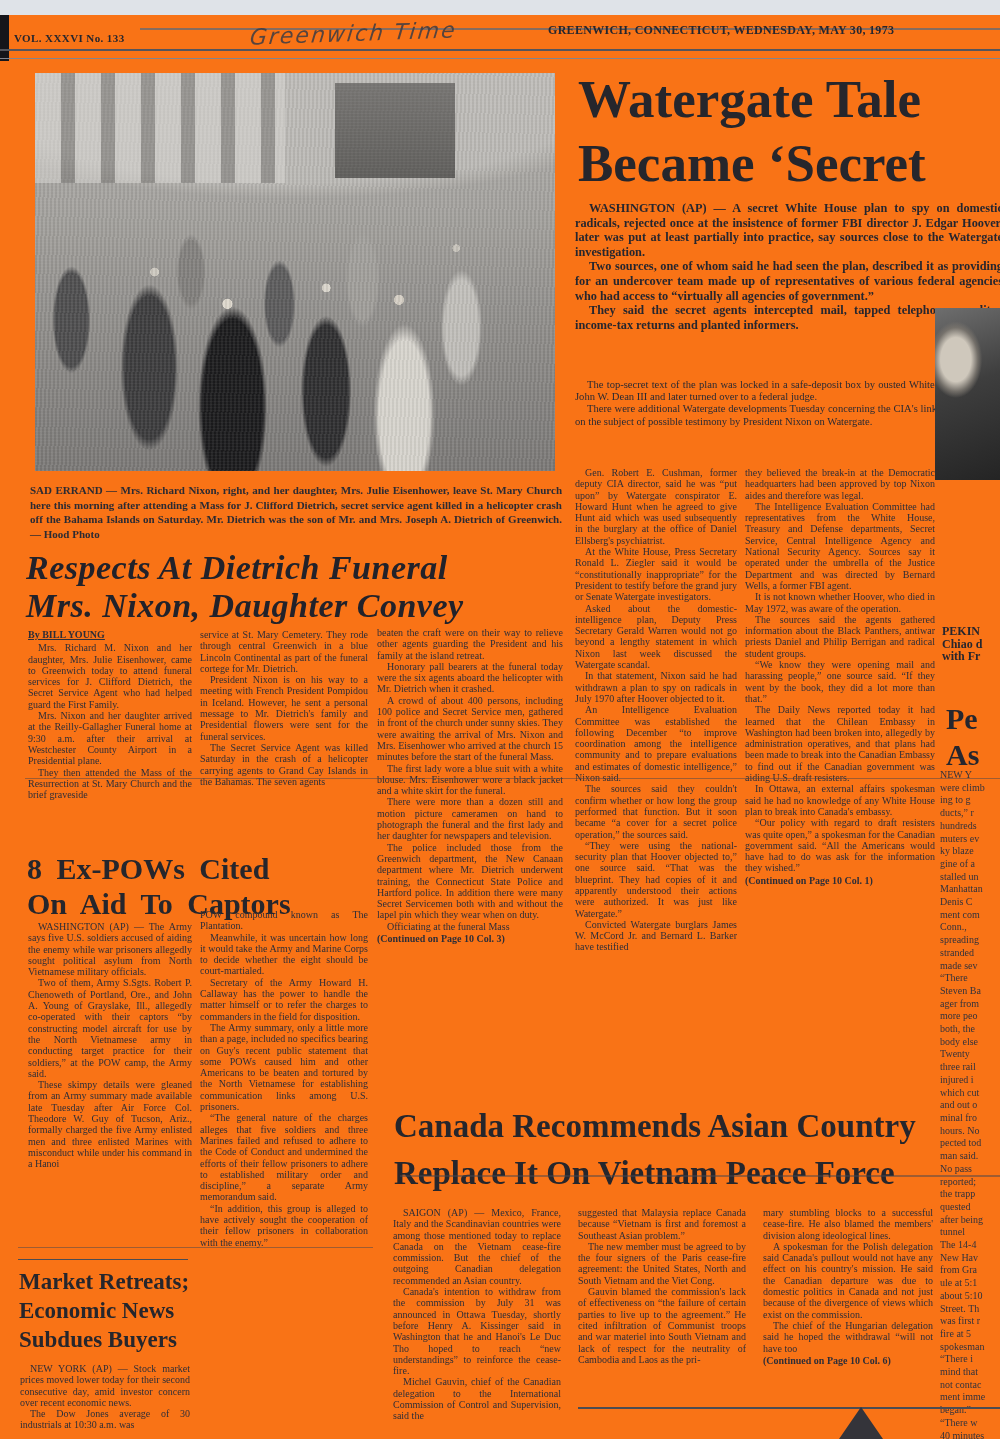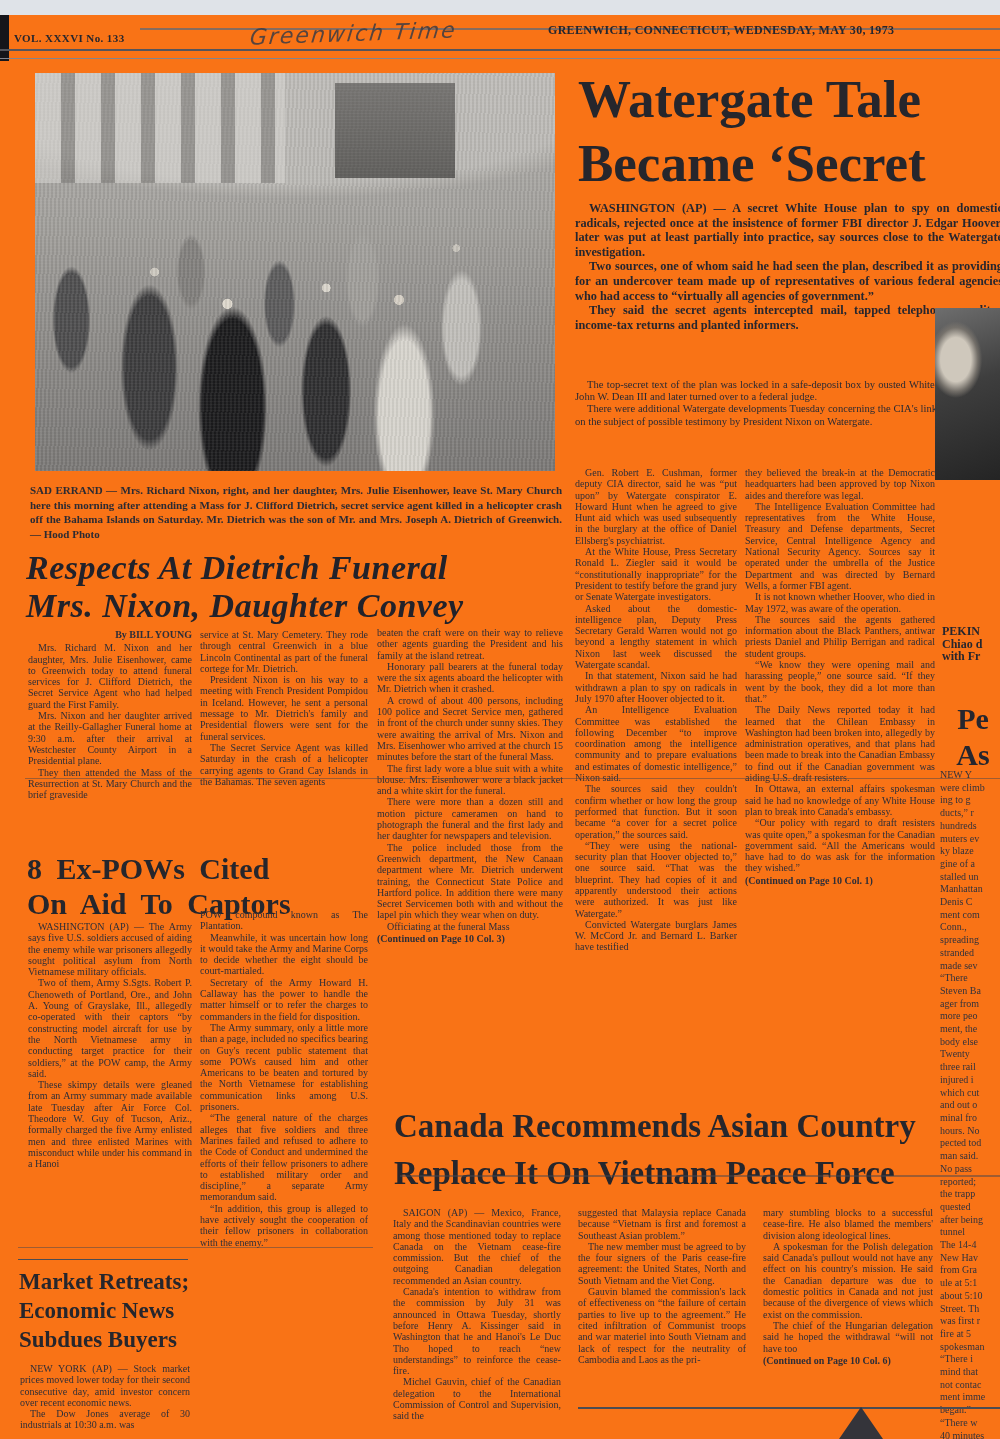--- a/index.html
+++ b/index.html
@@ -49,39 +49,39 @@
   }
   .ph-door{left:300px;top:10px;width:120px;height:95px;background:linear-gradient(180deg,#5a5856,#3b3a38);opacity:.7;}
   .ph-grain{left:0;top:0;width:100%;height:100%;
     background:repeating-linear-gradient(0deg, rgba(255,255,255,.04) 0 1px, transparent 1px 3px);
   }
   
   .caption{left:30px;top:468px;width:532px;font-size:11px;font-weight:bold;line-height:14.6px;text-align:justify;color:#2b2b33;font-family:Liberation Serif, serif;}
   .col{line-height:11.3px;font-size:10px;text-align:justify;color:#2e2e38;overflow:hidden;}
   .col p{margin:0;text-indent:10px;}
   .cont p:first-child{text-indent:0;}
-  .byline{text-align:right;font-weight:bold;font-size:10px;margin-bottom:2px;}
+  .byline{text-align:left;font-weight:bold;font-size:10px;margin-bottom:2px;text-decoration:underline;}
   .continued{font-weight:bold;text-indent:0;margin-top:1px;}
   
   .nixon-hl{left:26px;top:534px;width:545px;font-size:34px;font-weight:bold;font-style:italic;line-height:38px;letter-spacing:.5px;color:#22222a;}
   .pow-hl{left:27px;top:836px;width:350px;font-size:30px;font-weight:bold;line-height:35px;word-spacing:7px;color:#26262c;}
   .market-hl{left:19px;top:1252px;width:180px;font-size:23px;font-weight:bold;line-height:29px;color:#26262c;}
   .wg-hl{left:578px;top:52px;width:430px;font-size:53px;font-weight:bold;line-height:64px;white-space:nowrap;color:#26262c;}
   .canada-hl{left:394px;top:1088px;width:610px;font-size:33px;font-weight:bold;line-height:47px;white-space:nowrap;color:#26262c;}
   .lead-bold{font-size:12.3px;line-height:14.6px;font-weight:bold;text-align:justify;color:#26262e;}
   .lead-bold p{margin:0;text-indent:14px;}
   .lead-small{font-size:10.6px;line-height:12.2px;text-align:justify;color:#2a2a33;}
   .lead-small p{margin:0;text-indent:12px;}
   
   .side-photo{left:935px;top:293px;width:65px;height:172px;
     background:radial-gradient(ellipse 40px 58px at 32% 30%, #cfc8bc 0 38%, rgba(122,117,110,.85) 55%, transparent 66%),
                linear-gradient(160deg,#6e6e6e 0%,#3e3e3e 45%,#242424 100%);
   }
   .brief{left:942px;top:610px;width:58px;font-size:12px;font-weight:bold;line-height:12.5px;white-space:nowrap;overflow:hidden;}
-  .frag-hl{left:946px;top:686px;width:54px;font-size:30px;font-weight:bold;line-height:36px;overflow:hidden;text-align:center;}
+  .frag-hl{left:946px;top:686px;width:54px;font-size:30px;font-weight:bold;line-height:36px;overflow:hidden;}
   .frags{left:940px;top:754px;width:60px;font-size:10px;line-height:12.7px;white-space:nowrap;overflow:hidden;color:#32323c;}
   
   .rule{background:#4c4c52;}
   .artifact{background:rgba(70,70,78,.5);}
   .triangle{left:828px;top:1392px;width:0;height:0;border-left:33px solid transparent;border-right:33px solid transparent;border-bottom:48px solid #34343a;}
 </style>
 </head>
 <body>
 
 <div id="page">
@@ -240,21 +240,21 @@
         <div>Denis C</div>
         <div>ment com</div>
         <div>Conn.,</div>
         <div>spreading</div>
         <div>stranded</div>
         <div>made sev</div>
         <div>“There</div>
         <div>Steven Ba</div>
         <div>ager from</div>
         <div>more peo</div>
-        <div>ment, the</div>
+        <div>both, the</div>
         <div>body else</div>
         <div>Twenty</div>
         <div>three rail</div>
         <div>injured i</div>
         <div>which cut</div>
         <div>and out o</div>
         <div>minal fro</div>
         <div>hours. No</div>
         <div>pected tod</div>
         <div>man said.</div>

